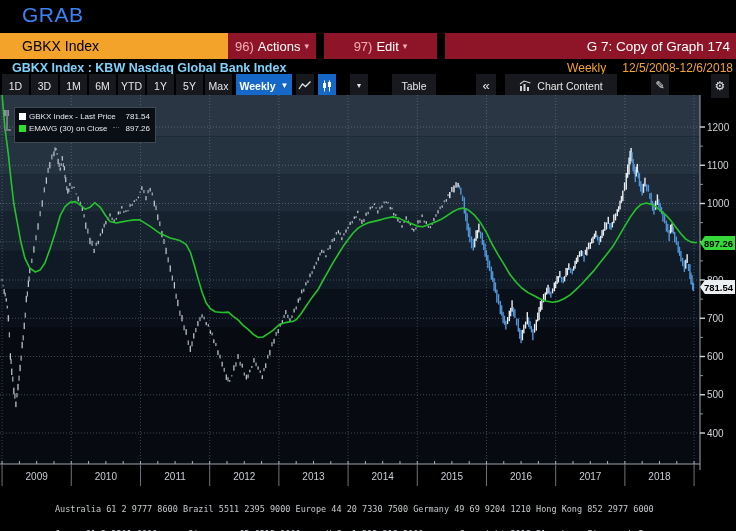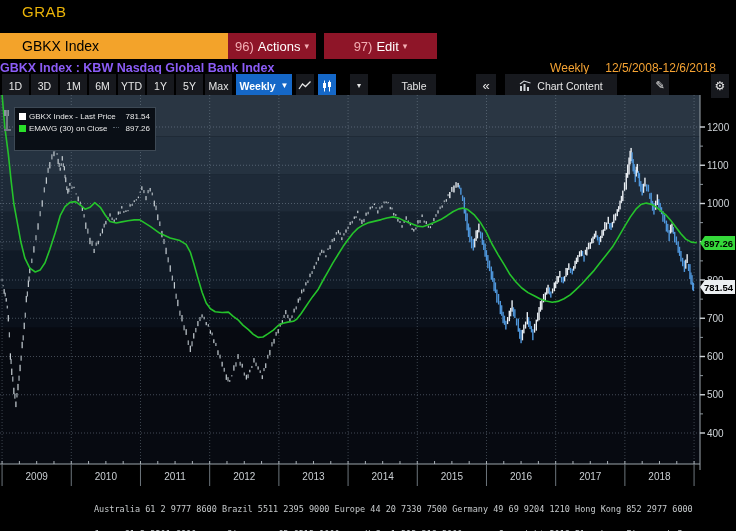--- a/index.html
+++ b/index.html
@@ -1,77 +1,80 @@
 <!DOCTYPE html>
 <html><head>
 <meta charset="utf-8">
 <style>
   html,body{margin:0;padding:0;background:#000;overflow:hidden}
   #screen{position:relative;width:736px;height:531px;background:#000;font-family:"Liberation Sans",sans-serif;overflow:hidden}
-  .grab{position:absolute;left:22px;top:3px;font-size:15px;color:#eab308;letter-spacing:.5px}
+  .grab{position:absolute;left:22px;top:3px;font-size:21px;color:#3b82f6;letter-spacing:.5px}
   .cmdbar{position:absolute;left:0;top:33px;width:736px;height:26px;display:flex}
   .ticker{width:228px;background:#f3a32a;color:#000;font-size:14px;line-height:26px;padding-left:22px;box-sizing:border-box;white-space:nowrap;overflow:hidden}
   .redbar{flex:1;display:flex;background:#000}
   .redbtn{background:#8e1528;color:#fff;font-size:13px;display:flex;align-items:center;justify-content:center;gap:4px;margin-right:8px;cursor:pointer}
   .redbtn .num{color:#f2aeb4}
   .redbtn .caret{color:#f2aeb4;font-size:9px}
   .actions{width:88px}.edit{width:113px}
   .gfill{flex:1;background:#8e1528;display:flex;align-items:center;justify-content:flex-end;padding-right:6px;color:#fff;font-size:13.5px}
   .titlerow{position:absolute;top:59px;left:0;width:736px;height:17px;display:flex;align-items:center}
-  .sectitle{color:#8b5cf6;font-size:12.5px;font-weight:600;margin-left:0;white-space:nowrap}
+  .sectitle{color:#7dd3fc;font-size:12.5px;font-weight:600;margin-left:12px;white-space:nowrap}
   .trspacer{flex:1}
   .freq{color:#f5a333;font-size:12px;margin-right:16px}
-  .daterange{color:#f5a333;font-size:12px;margin-right:20px}
+  .daterange{color:#f5a333;font-size:12px;margin-right:3px}
   .toolbar{position:absolute;top:77px;left:2px;width:732px;height:17px;display:flex;align-items:center}
   .tbtn{height:24px;background:#17191e;color:#e6e6e6;font-size:10.5px;display:flex;align-items:center;justify-content:center;box-sizing:border-box;cursor:pointer;white-space:nowrap}
   .rangebtn{width:27px;margin-right:2px}
   .sel{background:#1568c8;color:#fff;font-weight:700}
   .weekly{width:56px;margin-left:2px;gap:5px}
   .weekly .caret{font-size:8px}
   .icobtn{width:18px;margin-left:4px}
   .tablebtn{width:44px;margin-left:24px}
   .collapsebtn{width:20px;margin-left:40px;font-size:13px}
   .ccbtn{width:112px;margin-left:9px;gap:5px}
   .annotatebtn{width:18px;margin-left:34px;font-size:11px}
   .gearbtn{width:18px;margin-left:42px;font-size:12px}
   #chart-region{position:absolute;left:0;top:95px;width:736px;height:392px}
   #chart-svg{position:absolute;left:0;top:0}
-  .legend{position:absolute;left:14px;top:12px;background:#0a0f16;border:1px solid #3d4955;padding:2px 5px 16px 4px;min-width:126px;z-index:3}
+  .legend{position:absolute;left:14px;top:12px;background:#0a0f16;border:1px solid #3d4955;padding:2px 5px 8px 4px;min-width:126px;z-index:3}
   .legend-row{display:flex;align-items:center;gap:3px;height:12px;font-size:8px;color:#e9e9e9;white-space:nowrap}
   .sw{width:7px;height:7px;flex:0 0 auto}
   .leader{flex:1;border-bottom:1px dotted #55606a;margin:0 2px 2px 2px;min-width:6px}
   .lv{margin-left:2px}
   .row1 .lv{margin-left:auto;padding-left:6px}
   .pin{position:absolute;left:4px;top:15px;width:10px;height:24px;z-index:3}
   .pinflag{position:absolute;left:0;top:0;width:5px;height:6px;background:#8a949c}
   .pinpole{position:absolute;left:2px;top:0;width:2px;height:19px;background:#6f7982}
   .pinbase{position:absolute;left:0;top:19px;width:7px;height:2px;background:#6f7982}
   .tag{position:absolute;left:700px;width:35px;height:14px;z-index:2;display:flex;align-items:center;justify-content:flex-end;padding-right:2px;box-sizing:border-box;color:#000;font-size:9.5px;font-weight:700;clip-path:polygon(0 50%,14% 0,100% 0,100% 100%,14% 100%)}
   .footer{position:absolute;left:0;top:488px;width:736px;font-family:"DejaVu Sans Mono",monospace;font-size:8.5px;line-height:8.4px;color:#c6cacc;white-space:pre}
-  .f1,.f2{padding-left:94px}
+  .f1,.f2{padding-left:55px}
 </style>
 </head>
 <body>
 
 <div id="screen">
 
   <div class="grab">GRAB</div>
 
   <div class="cmdbar">
     <div class="ticker">GBKX Index</div>
     <div class="redbar">
       <div class="redbtn actions">
         <span class="num">96)</span>
         <span>Actions</span>
         <span class="caret">▾</span>
       </div>
       <div class="redbtn edit">
         <span class="num">97)</span>
         <span>Edit</span>
         <span class="caret">▾</span>
+      </div>
+      <div class="gfill">
+        <span>G 7: Copy of Graph 174</span>
       </div>
     </div>
   </div>
 
   <div class="titlerow">
     <span class="sectitle">GBKX Index : KBW Nasdaq Global Bank Index</span>
     <span class="trspacer"></span>
     <span class="freq">Weekly</span>
     <span class="daterange">12/5/2008-12/6/2018</span>
   </div>

